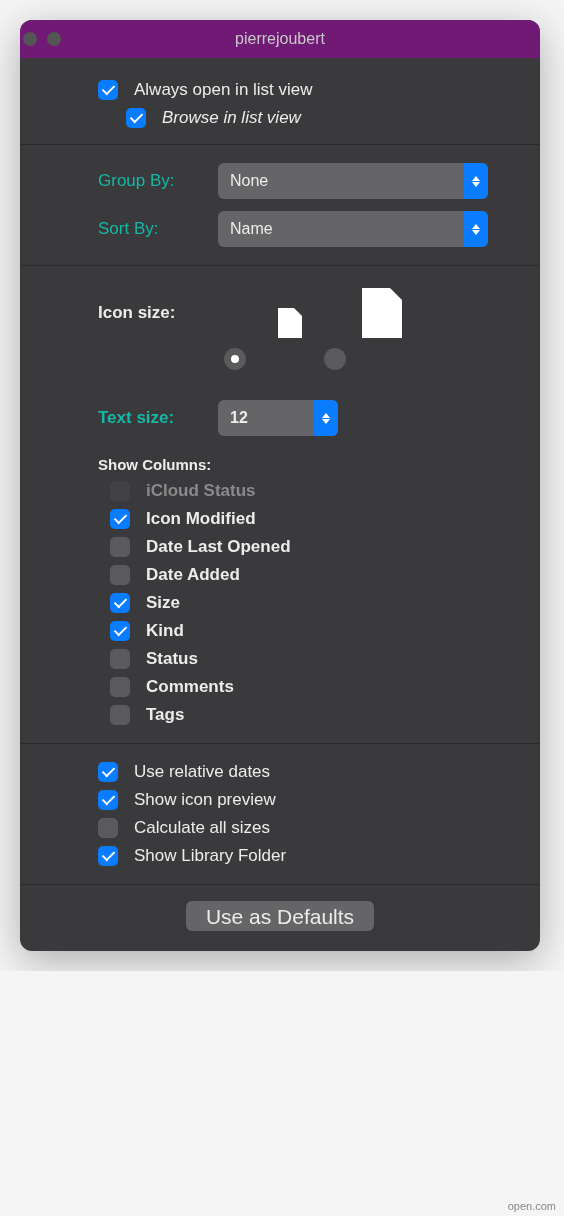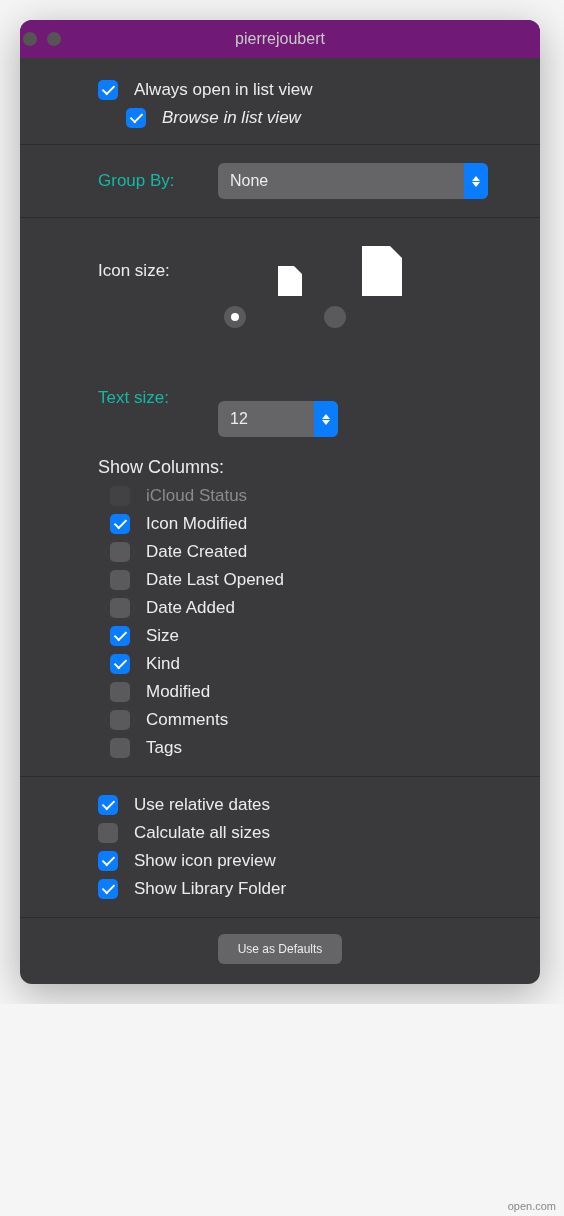--- a/index.html
+++ b/index.html
@@ -120,21 +120,20 @@
       height: 36px;
       display: flex;
       align-items: center;
       justify-content: space-between;
       padding: 0 0 0 12px;
       color: #ececec;
       font-size: 16px;
     }
     .select.small {
       max-width: 120px;
-      margin-top: 43px;
     }
     .select-arrows {
       width: 24px;
       height: 100%;
       background: #0a7cff;
       border-radius: 0 6px 6px 0;
       display: flex;
       flex-direction: column;
       align-items: center;
       justify-content: center;
@@ -217,50 +216,51 @@
     }
     .radio.selected::after {
       content: "";
       width: 8px;
       height: 8px;
       border-radius: 50%;
       background: white;
     }
     .section-heading {
       color: #ececec;
-      font-size: 18px;
+      font-size: 15px;
       margin-bottom: 8px;
       margin-left: -0px;
     }
     .columns-list .check-row {
       margin-left: 12px;
     }
     .button-row {
       padding: 16px 0 20px 0;
       display: flex;
       justify-content: center;
     }
     .default-button {
       background: #656567;
       color: #ececec;
       border: none;
       border-radius: 6px;
       padding: 4px 20px;
-      font-size: 12px;
+      font-size: 21px;
       height: 30px;
     }
     .watermark {
       position: fixed;
       bottom: 4px;
       right: 8px;
       font-size: 11px;
       color: #888;
     }
     .iconsize-section {
-      padding-top: 28px;
+      padding-top: 22px;
+      font-weight: bold;
     }
     .textsize-row {
       margin-top: 30px;
     }
   </style>
 </head>
 <body>
 
 <div class="window">
   <div class="titlebar">
@@ -286,20 +286,30 @@
     <div class="form-row">
       <div class="form-label">Group By:</div>
       <div class="select">
         <span>None</span>
         <div class="select-arrows">
           <div class="arrow-up"></div>
           <div class="arrow-down"></div>
         </div>
       </div>
     </div>
+    <div class="form-row">
+      <div class="form-label">Sort By:</div>
+      <div class="select">
+        <span>Name</span>
+        <div class="select-arrows">
+          <div class="arrow-up"></div>
+          <div class="arrow-down"></div>
+        </div>
+      </div>
+    </div>
   </div>
 
   <div class="section iconsize-section">
     <div class="icon-size-row">
       <div class="icon-size-label">Icon size:</div>
       <div class="icon-preview-group">
         <div class="file-icon small"></div>
         <div class="file-icon large"></div>
       </div>
     </div>
@@ -324,68 +334,64 @@
       <div class="check-row">
           <div class="checkbox disabled"></div>
           <span class="label disabled">iCloud Status</span>
         </div>
       <div class="check-row">
           <div class="checkbox checked"></div>
           <span class="label">Icon Modified</span>
         </div>
       <div class="check-row">
           <div class="checkbox"></div>
-          <span class="label">Date Created</span>
-        </div>
-      <div class="check-row">
-          <div class="checkbox"></div>
           <span class="label">Date Last Opened</span>
         </div>
       <div class="check-row">
           <div class="checkbox"></div>
           <span class="label">Date Added</span>
         </div>
       <div class="check-row">
           <div class="checkbox checked"></div>
           <span class="label">Size</span>
         </div>
       <div class="check-row">
           <div class="checkbox checked"></div>
           <span class="label">Kind</span>
         </div>
       <div class="check-row">
           <div class="checkbox"></div>
-          <span class="label">Modified</span>
+          <span class="label">Status</span>
         </div>
       <div class="check-row">
           <div class="checkbox"></div>
           <span class="label">Comments</span>
         </div>
       <div class="check-row">
           <div class="checkbox"></div>
           <span class="label">Tags</span>
         </div>
     </div>
   </div>
 
   <div class="section">
     <div class="check-row">
         <div class="checkbox checked"></div>
         <span class="label">Use relative dates</span>
       </div>
     <div class="check-row">
+        <div class="checkbox checked"></div>
+        <span class="label">Show icon preview</span>
+      </div>
+    <div class="check-row">
         <div class="checkbox"></div>
         <span class="label">Calculate all sizes</span>
       </div>
     <div class="check-row">
         <div class="checkbox checked"></div>
-        <span class="label">Show icon preview</span>
-      </div>
-    <div class="check-row">
-        <div class="checkbox checked"></div>
         <span class="label">Show Library Folder</span>
       </div>
   </div>
 
   <div class="section button-row" style="border-top:1px solid #2c2c2e;">
     <button class="default-button">Use as Defaults</button>
   </div>
 </div>
 
 <div class="watermark">open.com</div>

